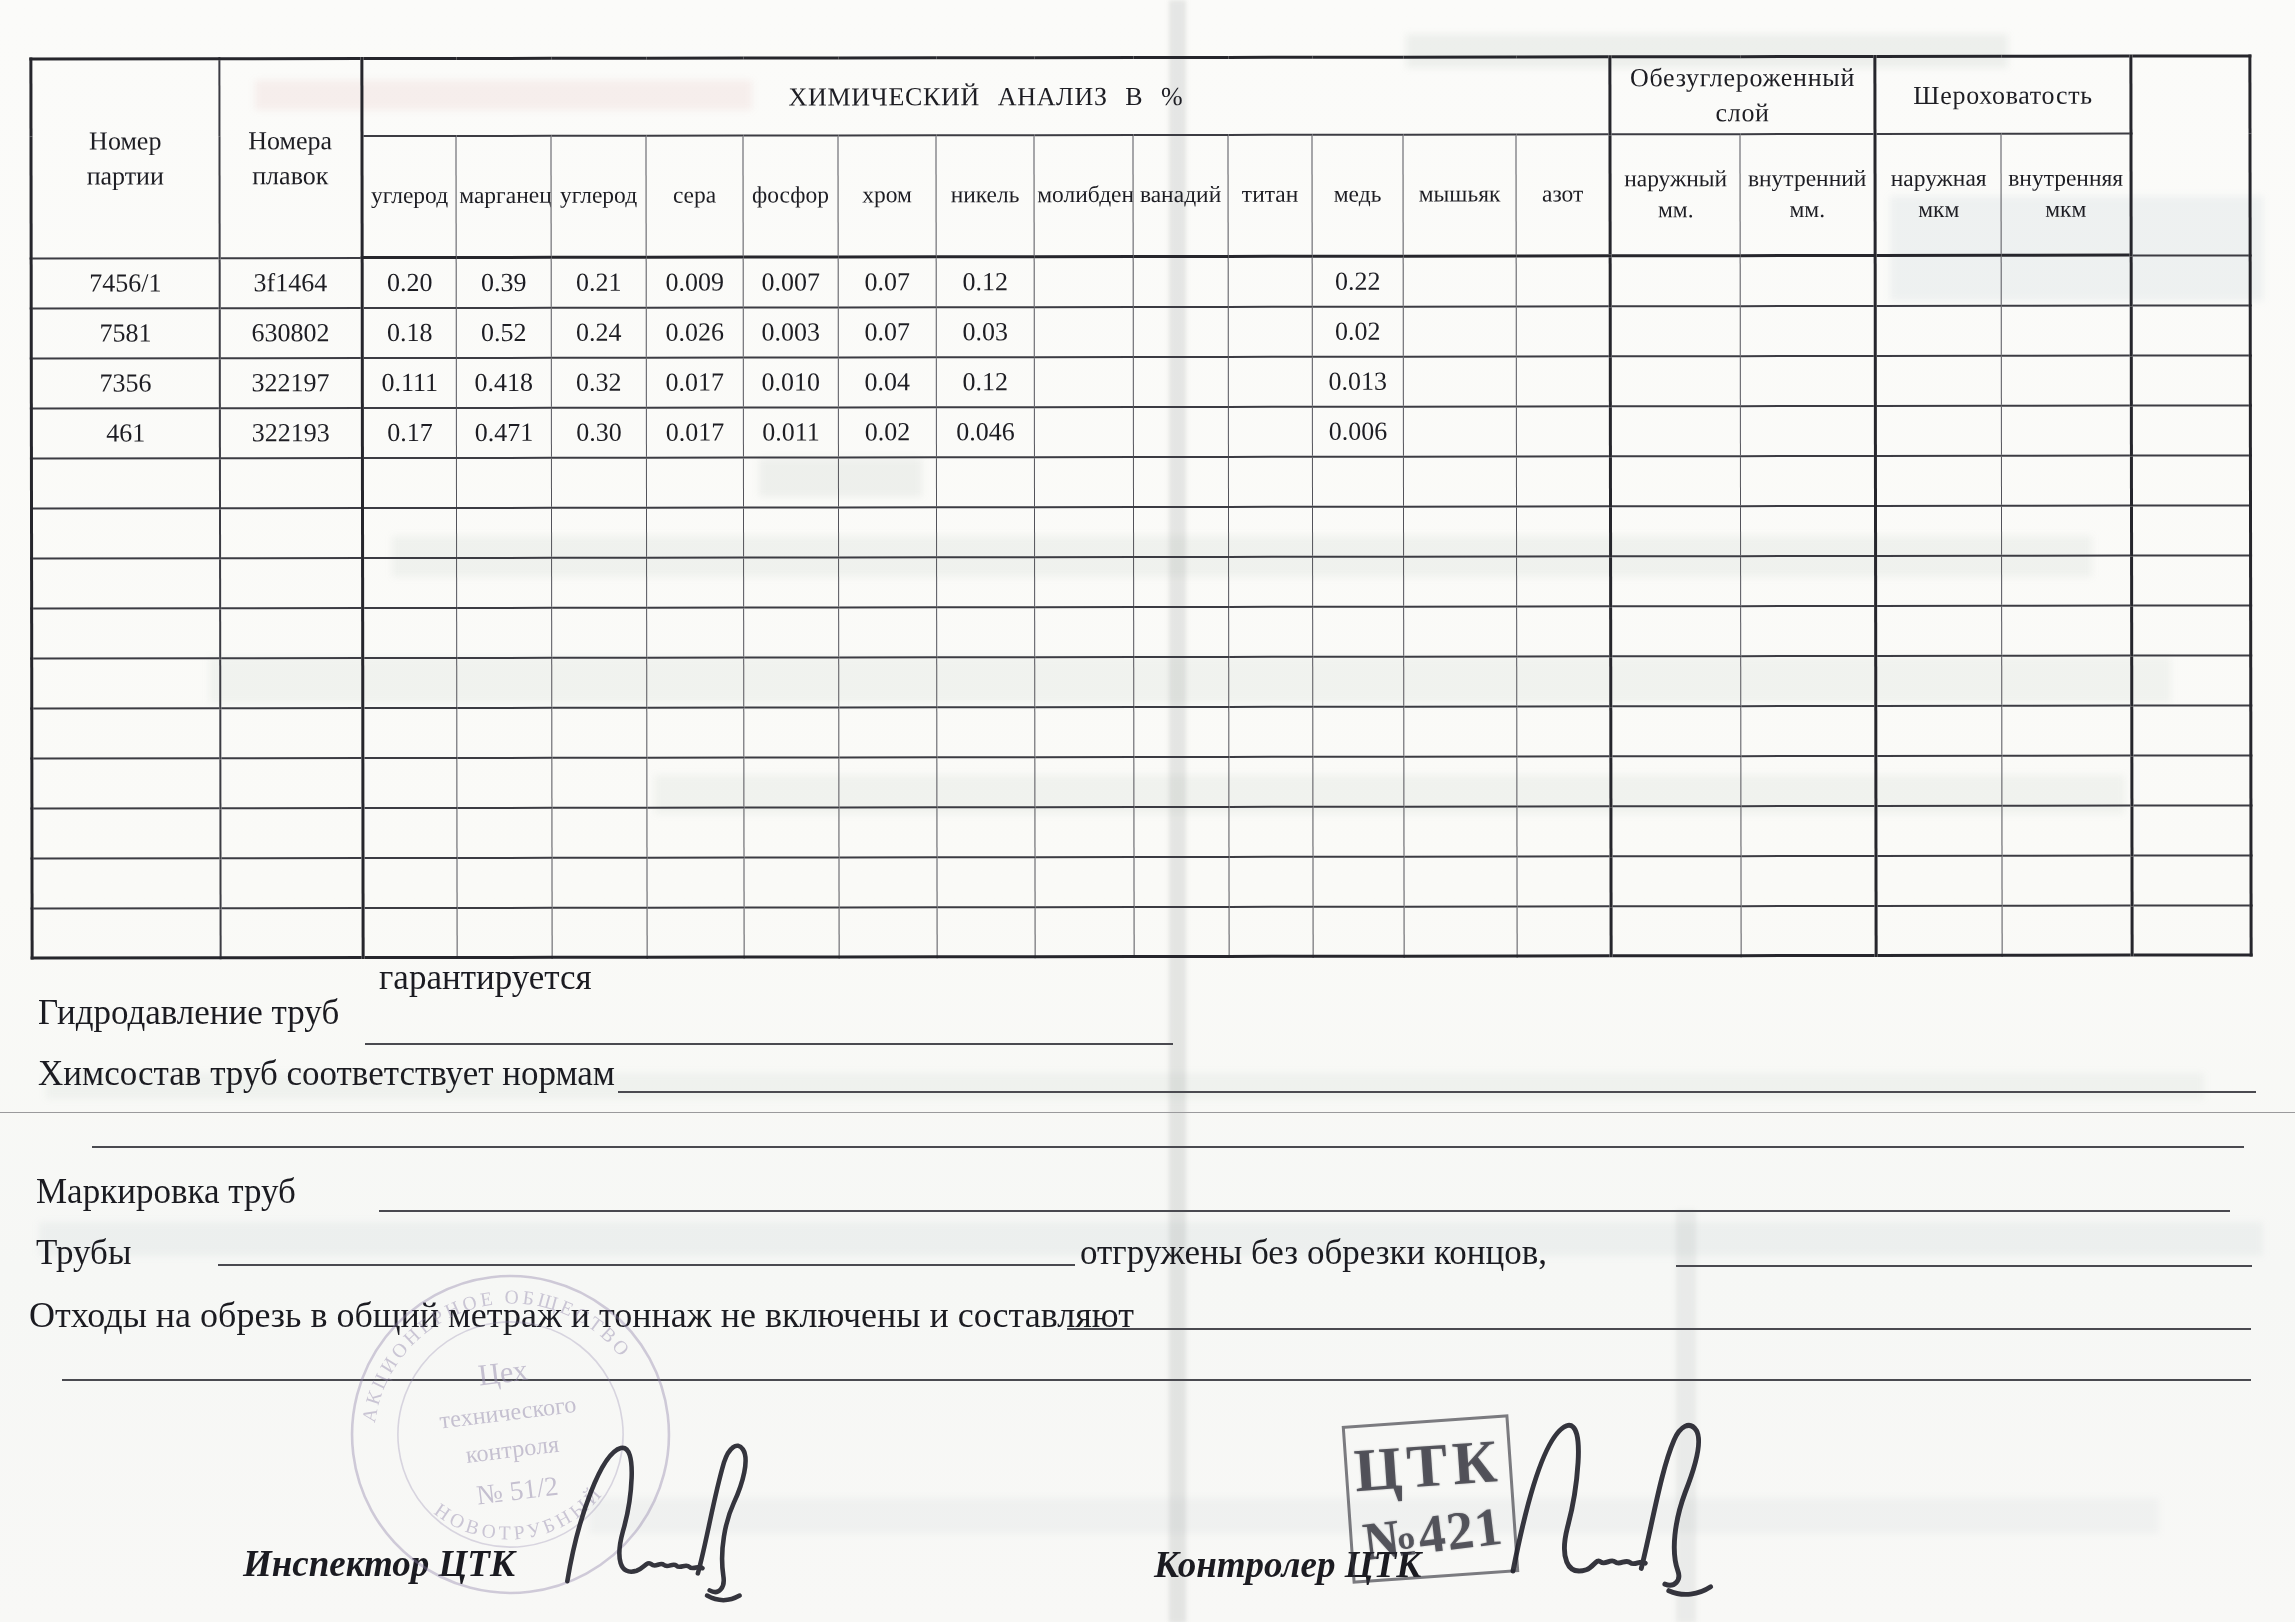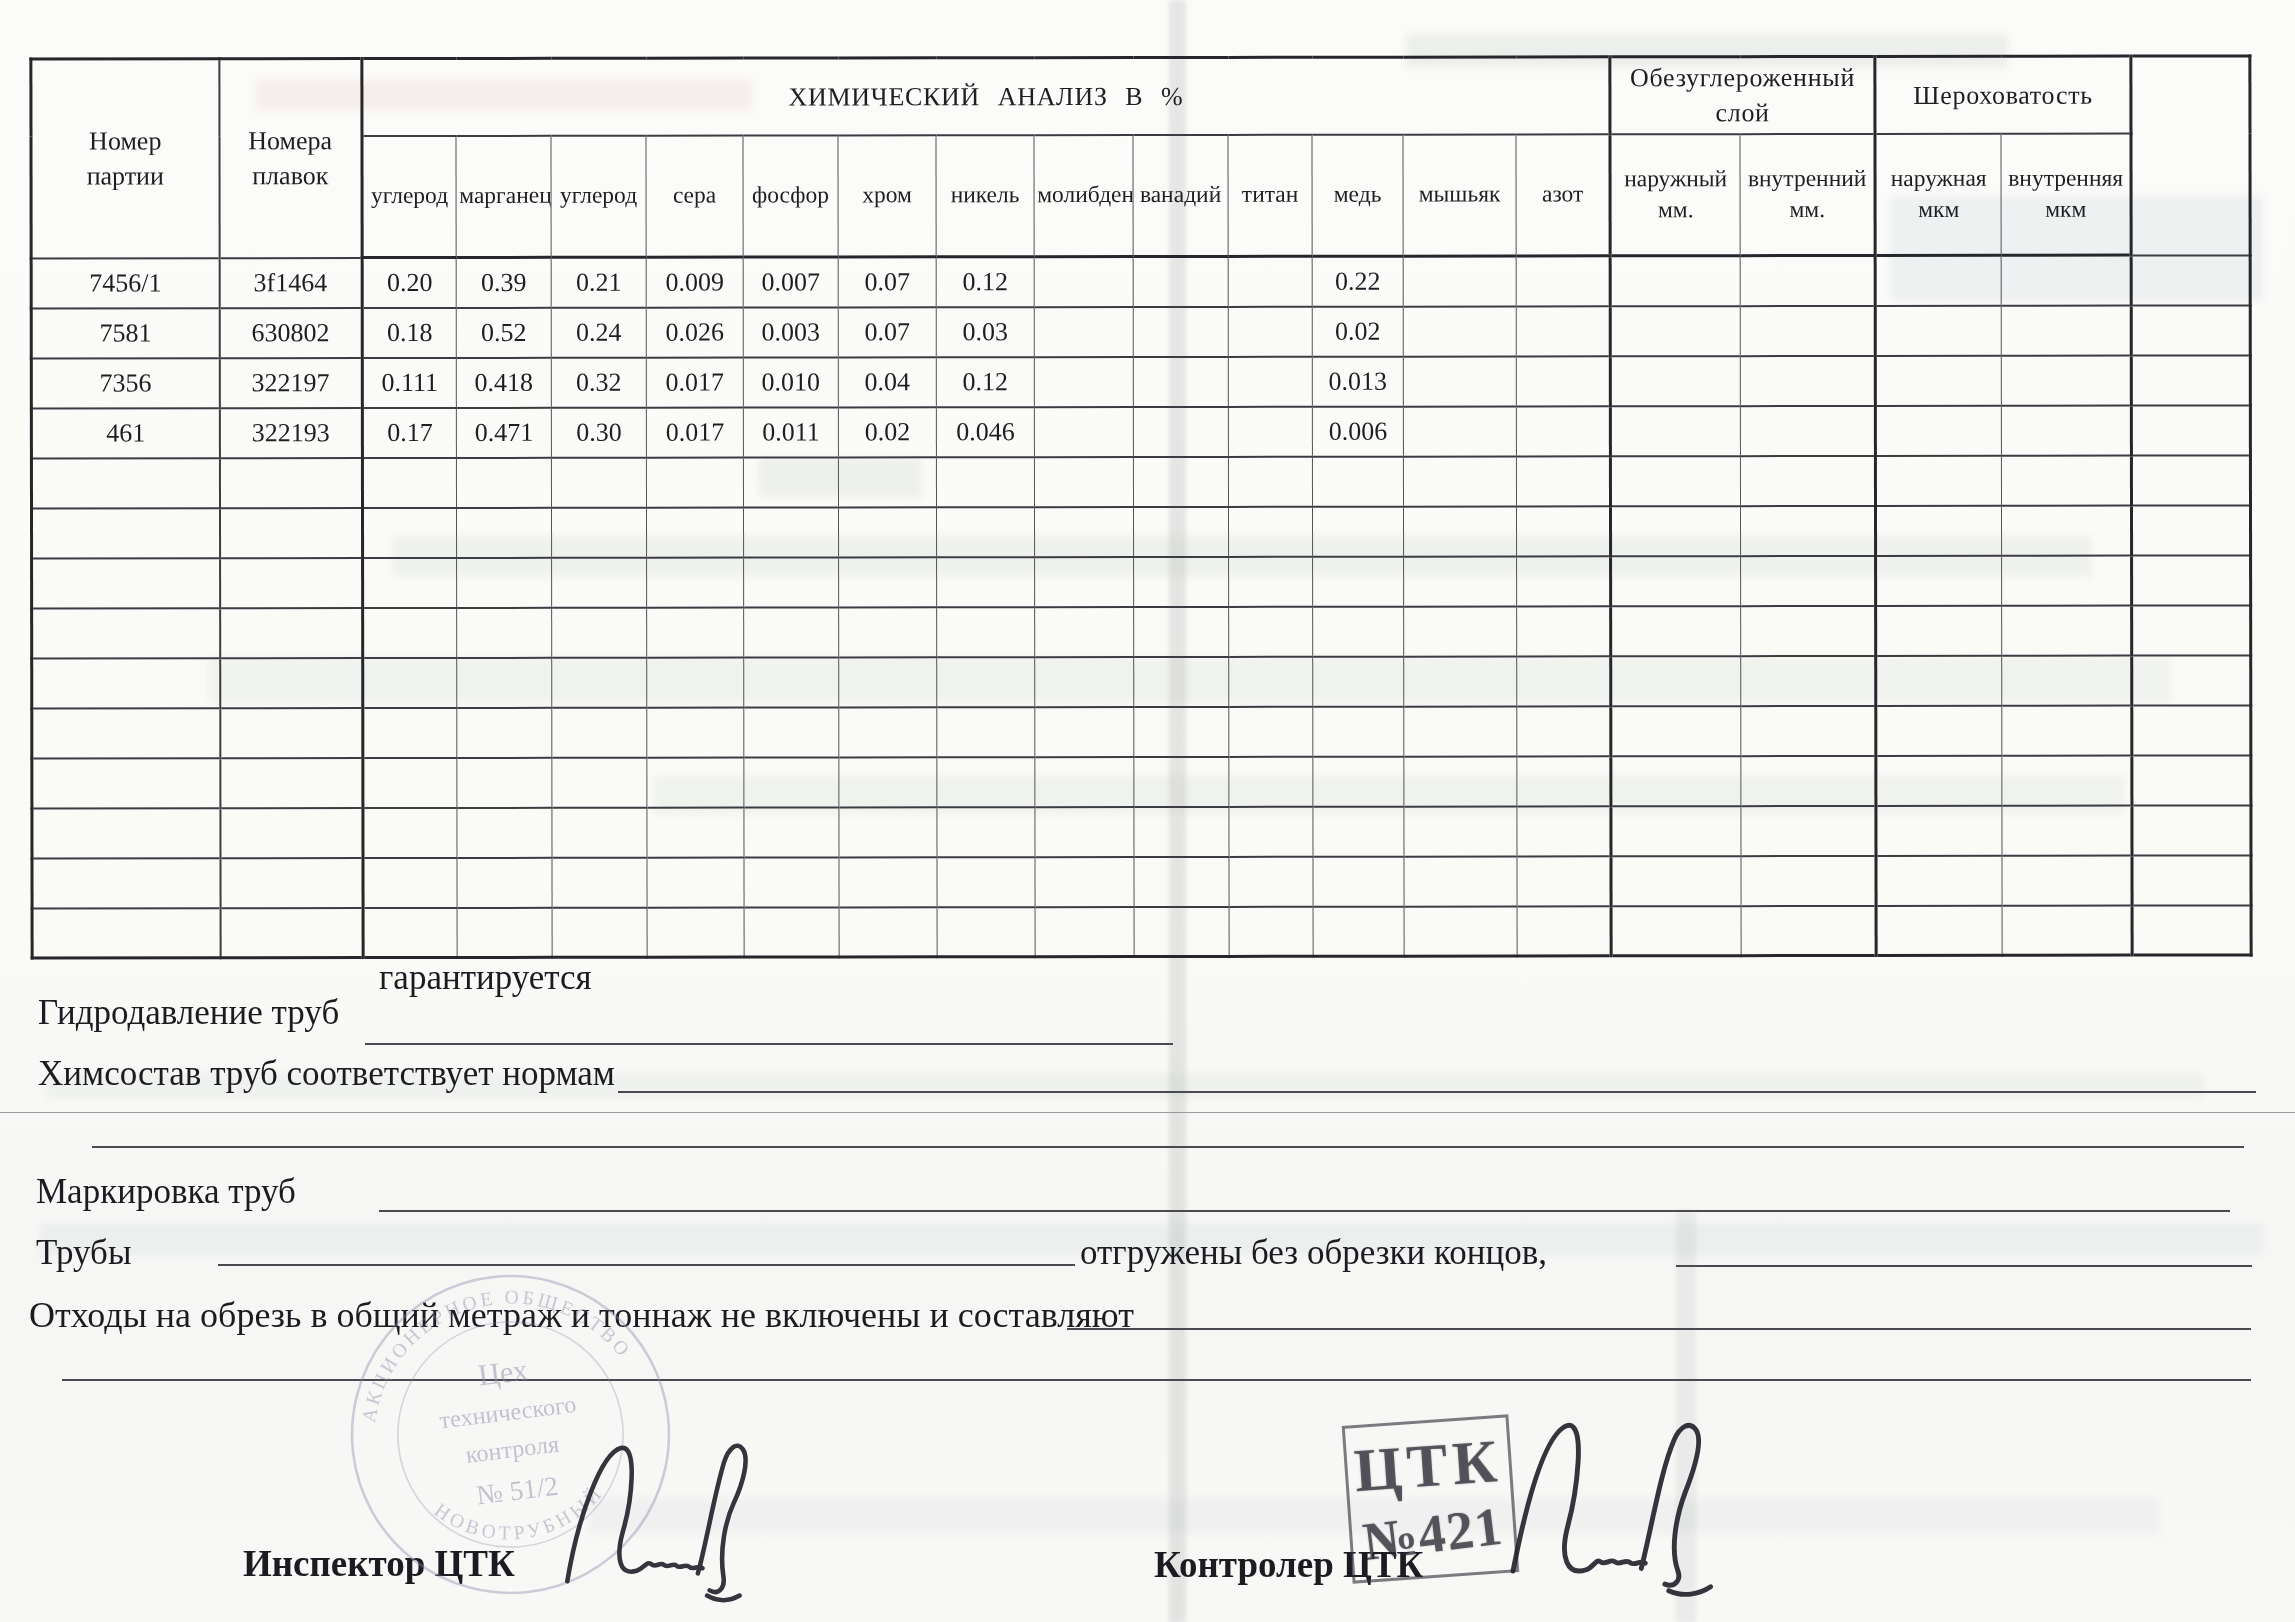--- a/index.html
+++ b/index.html
@@ -29,21 +29,21 @@
   .bl-thick{border-left:3.3px solid #26262c !important;}
   .bl-med{border-left:2px solid #3c3c43 !important;margin-left:24px;}
   .h1{height:77px;} .h2{height:122px;}
   tbody tr{height:50px;}
   tbody td{font-size:30px;}
   .prewrap{white-space:pre-line;}
   .group-title{font-size:27.5px; letter-spacing:0.7px;}
   .chem-title{word-spacing:10.5px;}
   
   .note{position:absolute; font-size:35px; white-space:nowrap; color:#1b1b21;}
-  .note.bold{font-weight:bold; font-size:37px;}
+  .note.bold{font-weight:bold; font-size:37px;font-style:italic;}
   .rule{position:absolute; height:0; border-bottom:2px solid #4a4a50;}
   .rule.faint{border-bottom:1.3px solid #9a9a9c;}
   
   .ctk-stamp{
     position:absolute; left:1347px; top:1420px; width:161px; height:152px;
     border:3.3px solid rgba(48,48,58,0.68); transform:rotate(-4deg);
     text-align:center; opacity:0.92;
   }
   .ctk-stamp .l1{font-weight:bold; font-size:61px; letter-spacing:5.2px; color:rgba(40,40,50,0.8);
     margin-top:7.8px; text-shadow:0 0 2px rgba(40,40,50,0.35);}

